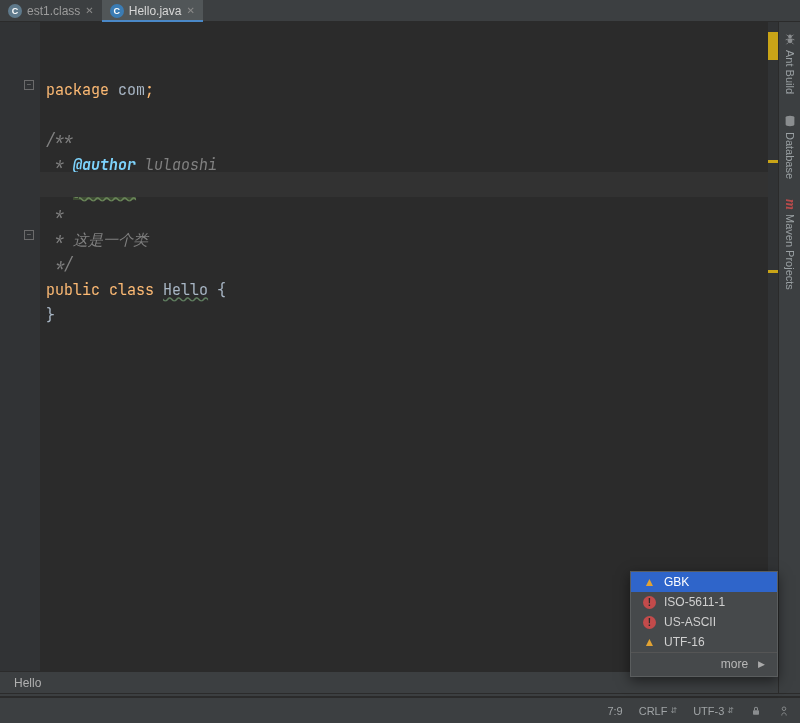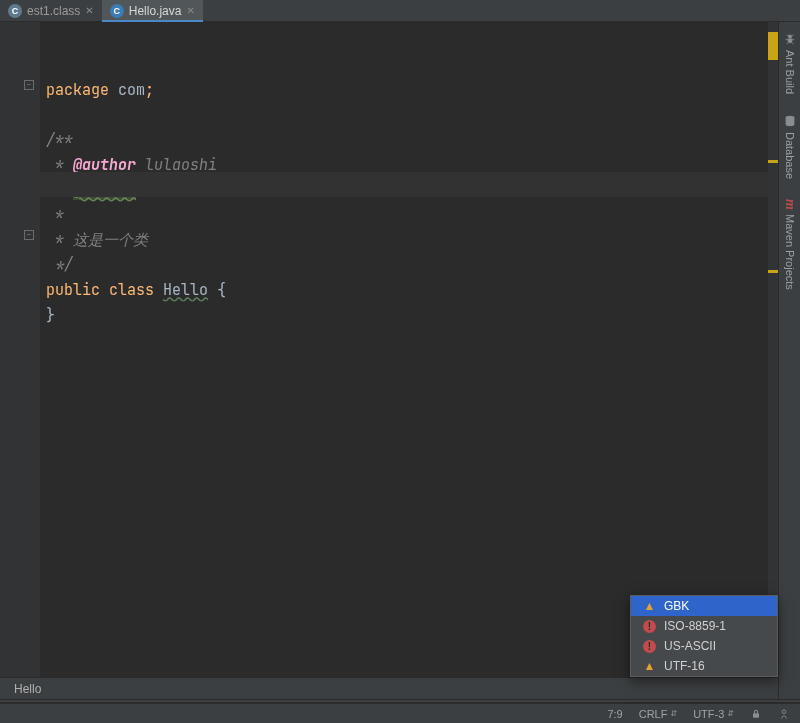--- a/index.html
+++ b/index.html
@@ -19,21 +19,21 @@
   .mainrow { flex: 1 1 auto; display: flex; min-height: 0; }
   .editorcol { flex: 1 1 auto; display:flex; flex-direction:column; min-width:0; }
   .editorwrap { flex: 1 1 auto; display:flex; min-height:0; }
   .gutter { width: 40px; background:#313335; position:relative; }
   .fold { position:absolute; left: 24px; width:10px; height:10px; border:1px solid #6b6b6b; background:#313335; font-size:8px; line-height:8px; color:#888; display:flex; align-items:center; justify-content:center; }
   .code { flex:1 1 auto; background:#2b2b2b; font-family: "JetBrains Mono","Consolas","Menlo",monospace; font-size:15px; line-height:25px; padding: 6px 0 0 6px; white-space:pre; overflow:hidden; position:relative; }
   .code .hl-line { position:absolute; left:0; right:0; height:25px; background:#323232; }
   .kw { color:#fdba74; }
   .txt { color:#a9b7c6;text-align:center; }
   .cm { color:#808080; font-style:italic; }
-  .tag { color:#f9a8d4; font-style:italic; font-weight:bold; }
+  .tag { color:#7dd3fc; font-style:italic; font-weight:bold; }
   .tagu { color:#6a8759; font-style:italic; font-weight:bold; text-decoration: underline wavy #6a8759; background:#3d4b33; }
   .cv { color:#808080; font-style:italic;margin-top:44px; }
   .cls { color:#a9b7c6; text-decoration: underline wavy #5f7e5f; }
 
   .markstrip { width: 10px; background:#313335; position:relative; }
   .mark { position:absolute; left:0; width:10px; height:3px; }
   .mark.y { background:#c9a417; }
 
   .breadcrumb { height: 22px; background:#3c3f41; color:#b0b0b0; font-size:12px; display:flex; align-items:center; padding:0 14px; border-top:1px solid #2b2b2b; }
 
@@ -50,21 +50,21 @@
   .popup .more { display:flex; align-items:center; justify-content:flex-end; gap:10px; padding:4px 12px 5px; color:#b8b8b8; border-top:1px solid #555; }
   .tri { font-size:9px; color:#aaa; }
   .wicon { display:inline-flex; width:13px; justify-content:center; }
   .wicon.warn { color:#e2a333; }
   .wicon.err { width:13px; height:13px; border-radius:50%; background:#c24b4b; color:#2b2b2b; align-items:center; font-size:10px; font-weight:bold; }
 
   
   .sepbar { height: 4px; background:#3c3f41; border-top:1px solid #2b2b2b; border-bottom:1px solid #2b2b2b; }
 
   
-  .status { height: 20px; background:#3c3f41; color:#9fa3a5; font-size:11px; display:flex; align-items:center; justify-content:flex-end; gap:16px; padding:0 10px; border-top:1px solid #2b2b2b; }
+  .status { height: 26px; background:#3c3f41; color:#9fa3a5; font-size:11px; display:flex; align-items:center; justify-content:flex-end; gap:16px; padding:0 10px; border-top:1px solid #2b2b2b; }
   .status .seg { display:flex; align-items:center; gap:3px; }
   .lock { width:12px; height:12px; }
   .arrow { font-size:8px; color:#8d9193;}
 </style>
 </head>
 <body>
 
 <div class="app">
 
   <div class="tabstrip">
@@ -160,25 +160,29 @@
     </span>
   </div>
 
   <div class="popup">
     <div class="item sel">
       <span class="wicon warn">▲</span>
       <span>GBK</span>
     </div>
     <div class="item">
       <span class="wicon err">!</span>
-      <span>ISO-8859-1</span>
+      <span>ISO-5611-1</span>
     </div>
     <div class="item">
       <span class="wicon err">!</span>
       <span>US-ASCII</span>
     </div>
     <div class="item">
       <span class="wicon warn">▲</span>
       <span>UTF-16</span>
     </div>
+    <div class="more">
+      <span>more</span>
+      <span class="tri">▶</span>
+    </div>
   </div>
 
 </div>
 
 </body></html>

